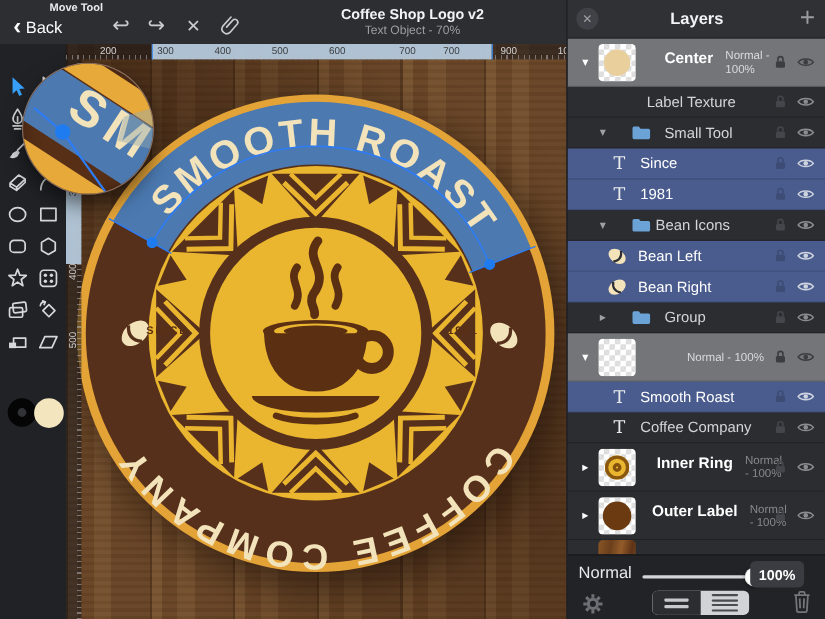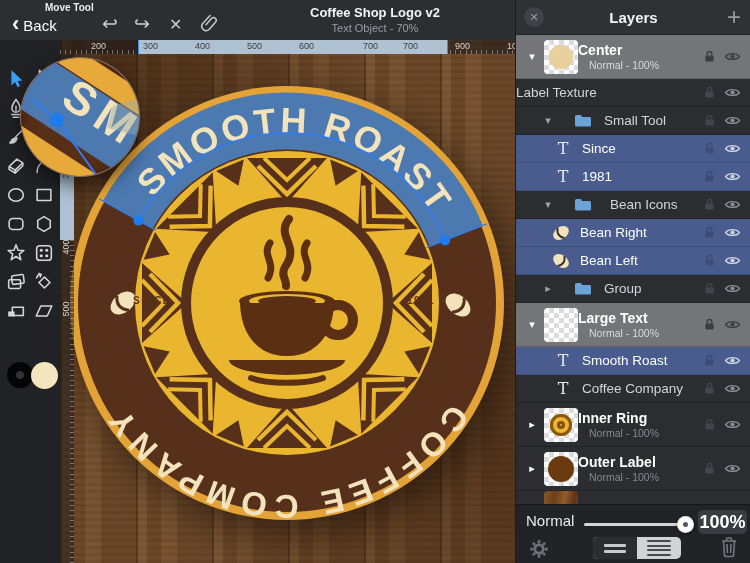--- a/index.html
+++ b/index.html
@@ -89,21 +89,21 @@
      background:#fff;}
   .checker{background-color:#fff;background-image:
      linear-gradient(45deg,#dcdcdc 25%,transparent 25%,transparent 75%,#dcdcdc 75%),
      linear-gradient(45deg,#dcdcdc 25%,transparent 25%,transparent 75%,#dcdcdc 75%);
      background-size:10px 10px;background-position:0 0,5px 5px;}
   .tan-circle::after{content:'';position:absolute;left:5px;top:5px;width:24px;height:24px;border-radius:50%;background:#e9cf9b;}
   .ir-circle::after{content:'';position:absolute;left:6px;top:6px;width:22px;height:22px;border-radius:50%;
      background:#eab52f;box-shadow:inset 0 0 0 3px rgba(120,70,10,.85), inset 0 0 0 7px rgba(234,181,47,1), inset 0 0 0 10px rgba(120,70,10,.9);}
   .ol-circle::after{content:'';position:absolute;left:4px;top:4px;width:26px;height:26px;border-radius:50%;background:#6b3a10;}
   .wood-thumb{background:linear-gradient(100deg,#8a5526 0%,#6b3f1c 30%,#935b2a 55%,#5e3317 80%,#7c4a20 100%);}
-  .namecol{display:flex;flex-direction:column;justify-content:center;margin-left:0;flex:1 1 auto;min-width:0;}
+  .namecol{display:flex;flex-direction:row;justify-content:center;margin-left:26px;flex:1 1 auto;min-width:0;}
   .lname{font-size:13.5px;color:#d4d5d8;white-space:nowrap;}
   .sel .lname{color:#fff;}
   .grp .lname{font-size:14px;font-weight:bold;color:#fff;}
   .lsub{font-size:10.5px;color:#87888d;margin-top:1px;}
   .grp .lsub{color:#d9dade;padding-left:11px;}
   .licon{flex:0 0 22px;display:flex;justify-content:center;align-items:center;margin-left:16px;}
   .licon.lv2{margin-left:34px;}
   .ticon{font-family:"DejaVu Serif",serif;font-size:16px;color:#e9eaee;flex:0 0 18px;text-align:center;margin-left:38px;}
   .row-right{margin-left:auto;display:flex;align-items:center;gap:9px;padding-right:10px;}
   .lk{width:11px;height:13px;} .ey{width:17px;height:11px;}
@@ -115,22 +115,22 @@
   .grp .ey .out{stroke:#3c3d41;} .grp .ey .pup{fill:#3c3d41;}
   .indent1{margin-left:24px;}
 
   
   .p-foot{flex:0 0 58px;background:#222327;border-top:1px solid #161719;position:relative;}
   .blend-label{position:absolute;left:10px;top:7px;font-size:15px;color:#e9eaec;}
   .slider{position:absolute;left:68px;top:18px;width:106px;height:3px;border-radius:2px;background:#d4d5d8;}
   .knob{position:absolute;right:-4px;top:-7px;width:17px;height:17px;border-radius:50%;background:#fff;
      box-shadow:0 1px 3px rgba(0,0,0,.5), inset 0 0 0 1px rgba(0,0,0,.08);}
   .knob::after{content:'';position:absolute;left:6px;top:6px;width:5px;height:5px;border-radius:50%;background:#55575c;}
-  .opacity-btn{position:absolute;right:4px;top:5px;width:49px;height:24px;border-radius:5px;background:#3a3c41;
-     color:#fff;font-size:18px;font-weight:bold;display:flex;align-items:center;justify-content:center;}
+  .opacity-btn{position:absolute;right:20px;top:5px;width:49px;height:24px;border-radius:5px;background:#3a3c41;
+     color:#fff;font-size:13px;font-weight:bold;display:flex;align-items:center;justify-content:center;}
   .gear{position:absolute;left:12px;top:33px;}
   .segment{position:absolute;left:77px;top:32px;width:88px;height:22px;border-radius:5px;background:#d2d3d6;
      display:flex;overflow:hidden;}
   .seg{flex:1;display:flex;flex-direction:column;align-items:center;justify-content:center;gap:3px;}
   .seg.l{background:#2b2d30;}
   .seg.l i{display:block;width:22px;height:3px;background:#c8c9cc;border-radius:1px;}
   .seg.r i{display:block;width:24px;height:2px;background:#4a4b4f;border-radius:1px;}
   .seg.r{gap:2.5px;}
   .trash{position:absolute;right:12px;top:31px;}
 </style>
@@ -407,21 +407,21 @@
               <rect class="body" x="1.5" y="6" width="9" height="6.5" rx="1.5"></rect>
             </svg>
           <svg class="ey" viewBox="0 0 18 12">
               <path class="out" d="M1.5,6 C4.5,1.8 13.5,1.8 16.5,6 C13.5,10.2 4.5,10.2 1.5,6 Z" fill="none" stroke-width="1.5"></path>
               <circle class="pup" cx="9" cy="6" r="2.3"></circle>
             </svg>
         </span>
       </div>
 
       <div class="lrow">
-        <span class="lname" style="">Label Texture</span>
+        <span class="lname" style="margin-left:72px">Label Texture</span>
         <span class="row-right">
           <svg class="lk" viewBox="0 0 12 14">
               <path class="shk" d="M3.5,6 V4 a2.5,2.5 0 0 1 5,0 V6" fill="none" stroke-width="1.6"></path>
               <rect class="body" x="1.5" y="6" width="9" height="6.5" rx="1.5"></rect>
             </svg>
           <svg class="ey" viewBox="0 0 18 12">
               <path class="out" d="M1.5,6 C4.5,1.8 13.5,1.8 16.5,6 C13.5,10.2 4.5,10.2 1.5,6 Z" fill="none" stroke-width="1.5"></path>
               <circle class="pup" cx="9" cy="6" r="2.3"></circle>
             </svg>
         </span>
@@ -477,21 +477,43 @@
         </span>
       </div>
 
       <div class="lrow">
         <span class="disc indent1">▾</span>
         <span class="licon">
             <svg width="18" height="15" viewBox="0 0 18 15">
               <path d="M1,3.5 a1.5,1.5 0 0 1 1.5,-1.5 h4.2 l1.6,2 h7.2 a1.5,1.5 0 0 1 1.5,1.5 v6.5 a1.5,1.5 0 0 1 -1.5,1.5 h-13 a1.5,1.5 0 0 1 -1.5,-1.5 Z" fill="#6ba3d6"></path>
             </svg>
           </span>
-        <span class="lname" style="margin-left:16px">Bean Icons</span>
+        <span class="lname" style="margin-left:2px">Bean Icons</span>
+        <span class="row-right">
+          <svg class="lk" viewBox="0 0 12 14">
+              <path class="shk" d="M3.5,6 V4 a2.5,2.5 0 0 1 5,0 V6" fill="none" stroke-width="1.6"></path>
+              <rect class="body" x="1.5" y="6" width="9" height="6.5" rx="1.5"></rect>
+            </svg>
+          <svg class="ey" viewBox="0 0 18 12">
+              <path class="out" d="M1.5,6 C4.5,1.8 13.5,1.8 16.5,6 C13.5,10.2 4.5,10.2 1.5,6 Z" fill="none" stroke-width="1.5"></path>
+              <circle class="pup" cx="9" cy="6" r="2.3"></circle>
+            </svg>
+        </span>
+      </div>
+
+      <div class="lrow sel">
+        <span class="licon lv2">
+            <svg width="20" height="18" viewBox="0 0 20 18">
+              <g transform="translate(10,9) rotate(35)">
+                <ellipse rx="8.5" ry="6" fill="#f3e3bb"></ellipse>
+                <path d="M0,-6 C4,-2 4,2 0,6" fill="none" stroke="#2b2d31" stroke-width="2"></path>
+              </g>
+            </svg>
+          </span>
+        <span class="lname" style="margin-left:8px">Bean Left</span>
         <span class="row-right">
           <svg class="lk" viewBox="0 0 12 14">
               <path class="shk" d="M3.5,6 V4 a2.5,2.5 0 0 1 5,0 V6" fill="none" stroke-width="1.6"></path>
               <rect class="body" x="1.5" y="6" width="9" height="6.5" rx="1.5"></rect>
             </svg>
           <svg class="ey" viewBox="0 0 18 12">
               <path class="out" d="M1.5,6 C4.5,1.8 13.5,1.8 16.5,6 C13.5,10.2 4.5,10.2 1.5,6 Z" fill="none" stroke-width="1.5"></path>
               <circle class="pup" cx="9" cy="6" r="2.3"></circle>
             </svg>
         </span>
@@ -512,42 +534,20 @@
               <path class="shk" d="M3.5,6 V4 a2.5,2.5 0 0 1 5,0 V6" fill="none" stroke-width="1.6"></path>
               <rect class="body" x="1.5" y="6" width="9" height="6.5" rx="1.5"></rect>
             </svg>
           <svg class="ey" viewBox="0 0 18 12">
               <path class="out" d="M1.5,6 C4.5,1.8 13.5,1.8 16.5,6 C13.5,10.2 4.5,10.2 1.5,6 Z" fill="none" stroke-width="1.5"></path>
               <circle class="pup" cx="9" cy="6" r="2.3"></circle>
             </svg>
         </span>
       </div>
 
-      <div class="lrow sel">
-        <span class="licon lv2">
-            <svg width="20" height="18" viewBox="0 0 20 18">
-              <g transform="translate(10,9) rotate(35)">
-                <ellipse rx="8.5" ry="6" fill="#f3e3bb"></ellipse>
-                <path d="M0,-6 C4,-2 4,2 0,6" fill="none" stroke="#2b2d31" stroke-width="2"></path>
-              </g>
-            </svg>
-          </span>
-        <span class="lname" style="margin-left:8px">Bean Left</span>
-        <span class="row-right">
-          <svg class="lk" viewBox="0 0 12 14">
-              <path class="shk" d="M3.5,6 V4 a2.5,2.5 0 0 1 5,0 V6" fill="none" stroke-width="1.6"></path>
-              <rect class="body" x="1.5" y="6" width="9" height="6.5" rx="1.5"></rect>
-            </svg>
-          <svg class="ey" viewBox="0 0 18 12">
-              <path class="out" d="M1.5,6 C4.5,1.8 13.5,1.8 16.5,6 C13.5,10.2 4.5,10.2 1.5,6 Z" fill="none" stroke-width="1.5"></path>
-              <circle class="pup" cx="9" cy="6" r="2.3"></circle>
-            </svg>
-        </span>
-      </div>
-
       <div class="lrow">
         <span class="disc indent1">▸</span>
         <span class="licon">
             <svg width="18" height="15" viewBox="0 0 18 15">
               <path d="M1,3.5 a1.5,1.5 0 0 1 1.5,-1.5 h4.2 l1.6,2 h7.2 a1.5,1.5 0 0 1 1.5,1.5 v6.5 a1.5,1.5 0 0 1 -1.5,1.5 h-13 a1.5,1.5 0 0 1 -1.5,-1.5 Z" fill="#6ba3d6"></path>
             </svg>
           </span>
         <span class="lname" style="margin-left:10px">Group</span>
         <span class="row-right">
           <svg class="lk" viewBox="0 0 12 14">
@@ -558,21 +558,20 @@
               <path class="out" d="M1.5,6 C4.5,1.8 13.5,1.8 16.5,6 C13.5,10.2 4.5,10.2 1.5,6 Z" fill="none" stroke-width="1.5"></path>
               <circle class="pup" cx="9" cy="6" r="2.3"></circle>
             </svg>
         </span>
       </div>
 
       <div class="lrow grp">
         <span class="disc">▾</span>
         <span class="thumb checker"></span>
         <span class="namecol">
-            <span class="lname">Large Text</span>
             <span class="lsub">Normal - 100%</span>
           </span>
         <span class="row-right">
           <svg class="lk" viewBox="0 0 12 14">
               <path class="shk" d="M3.5,6 V4 a2.5,2.5 0 0 1 5,0 V6" fill="none" stroke-width="1.6"></path>
               <rect class="body" x="1.5" y="6" width="9" height="6.5" rx="1.5"></rect>
             </svg>
           <svg class="ey" viewBox="0 0 18 12">
               <path class="out" d="M1.5,6 C4.5,1.8 13.5,1.8 16.5,6 C13.5,10.2 4.5,10.2 1.5,6 Z" fill="none" stroke-width="1.5"></path>
               <circle class="pup" cx="9" cy="6" r="2.3"></circle>

